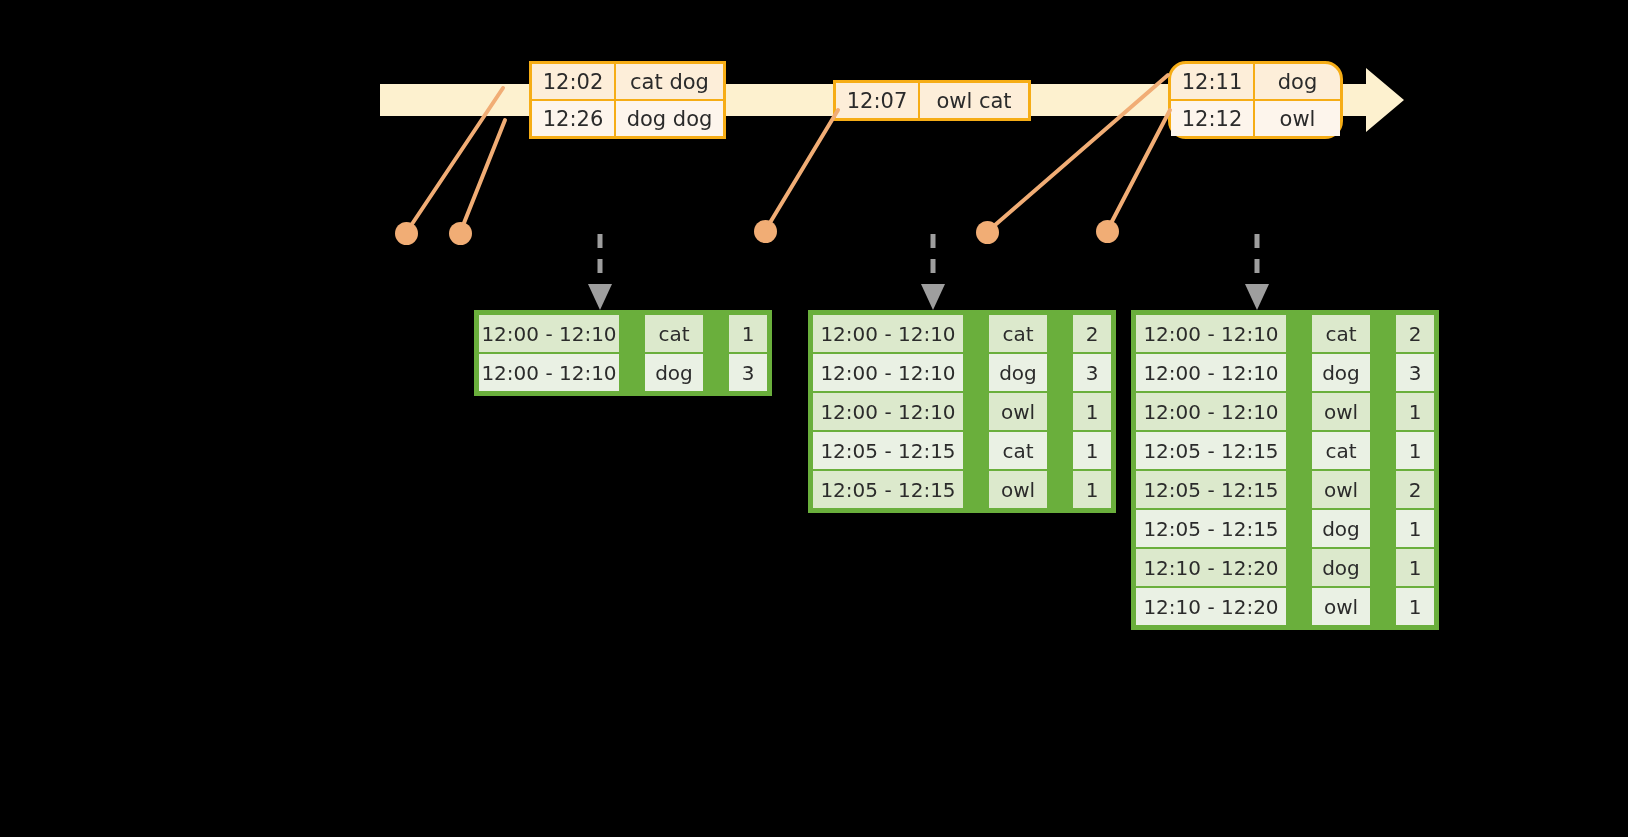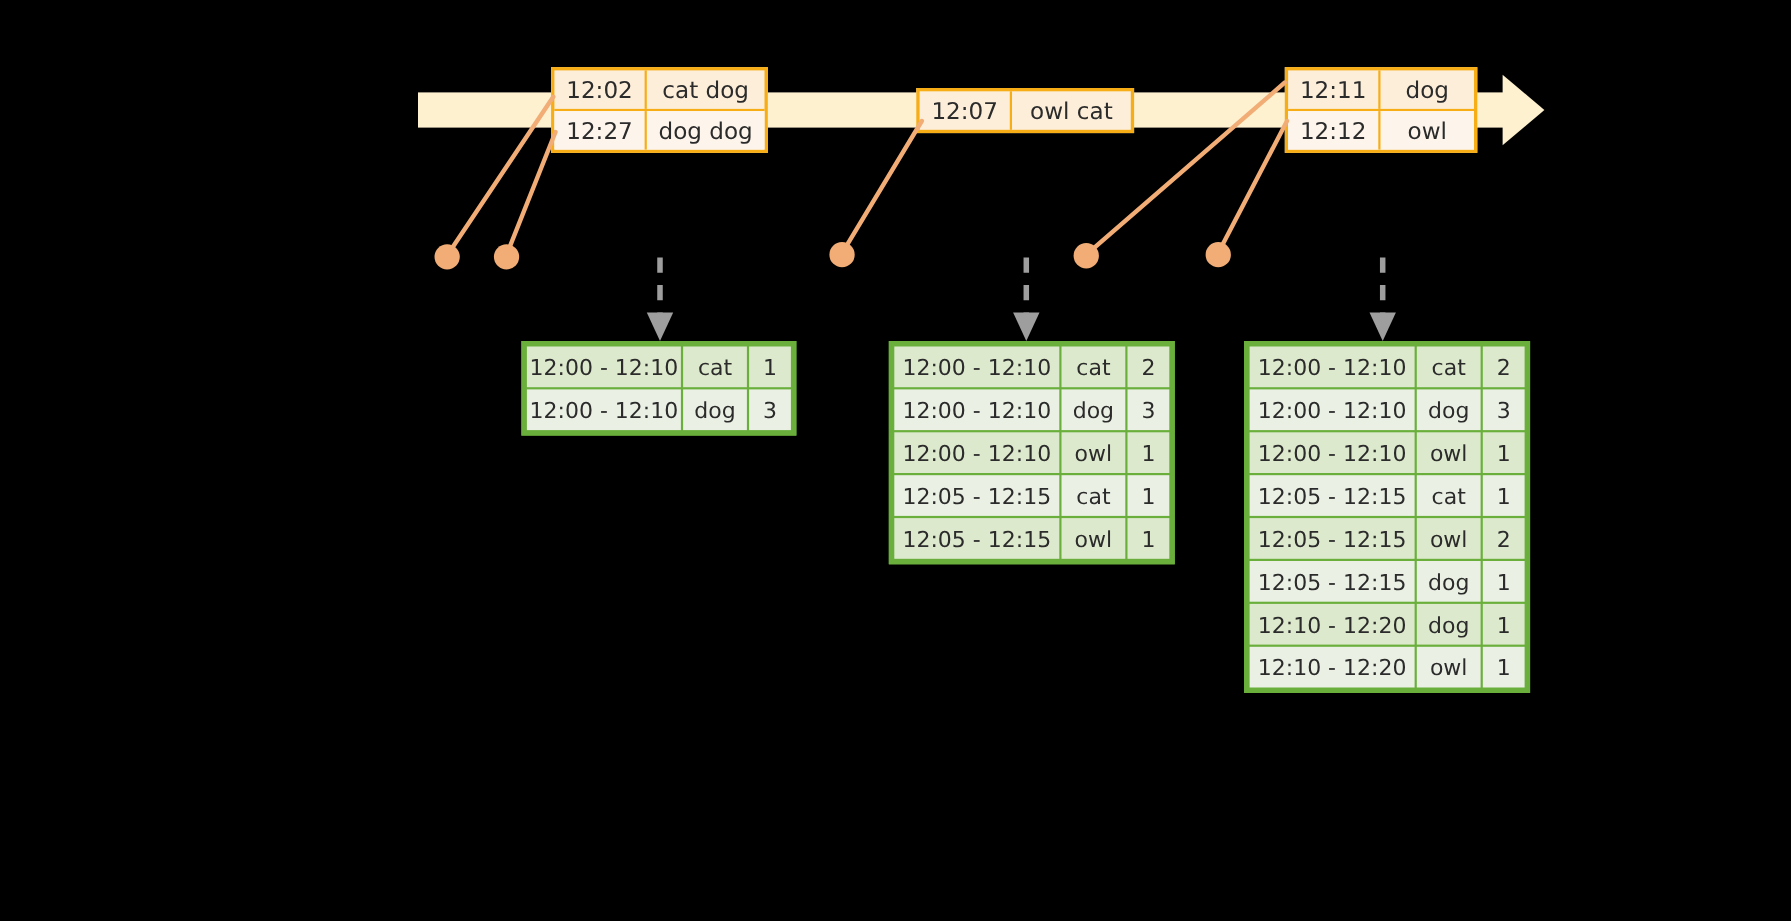--- a/index.html
+++ b/index.html
@@ -57,20 +57,21 @@
     position:absolute;
     border:4px solid #6aaf3c;
     box-sizing:border-box;
     background:#6aaf3c;
     display:flex;flex-direction:column;
     padding:1px;
   }
   .grow{
     display:flex;height:37px;
     margin-bottom:2px;
+    gap:24px;
   }
   .grow:last-child{margin-bottom:0;}
   .gcell{
     display:flex;align-items:center;justify-content:center;
     font-size:20px;color:#2b2b2b;
     background:#dce9cc;
     margin-right:2px;
     box-sizing:border-box;
     white-space:nowrap;
   }
@@ -84,39 +85,39 @@
   .t1 .g-val{width:38px;}
 </style>
 </head>
 <body>
 
 <div id="stage">
 
   <div class="tl-bar" style="left:380px;top:84px;width:1000px;height:32px;"></div>
   <div class="tl-head" style="left:1366px;top:68px;"></div>
 
-  <div class="ebox" style="left:501px;top:61px;width:197px;height:78px;">
+  <div class="ebox" style="left:529px;top:61px;width:197px;height:78px;">
     <div class="erow">
       <div class="ecell time">12:02</div>
       <div class="ecell words">cat dog</div>
     </div>
     <div class="erow alt">
-      <div class="ecell time">12:27</div>
+      <div class="ecell time">12:26</div>
       <div class="ecell words">dog dog</div>
     </div>
   </div>
 
   <div class="ebox" style="left:833px;top:80px;width:198px;height:41px;text-align:center;">
     <div class="erow">
       <div class="ecell time">12:07</div>
       <div class="ecell words">owl cat</div>
     </div>
   </div>
 
-  <div class="ebox" style="left:1168px;top:61px;width:175px;height:78px;">
+  <div class="ebox" style="left:1168px;top:61px;width:175px;height:78px;border-radius:18px;">
     <div class="erow">
       <div class="ecell time">12:11</div>
       <div class="ecell words">dog</div>
     </div>
     <div class="erow alt">
       <div class="ecell time">12:12</div>
       <div class="ecell words">owl</div>
     </div>
   </div>
 

